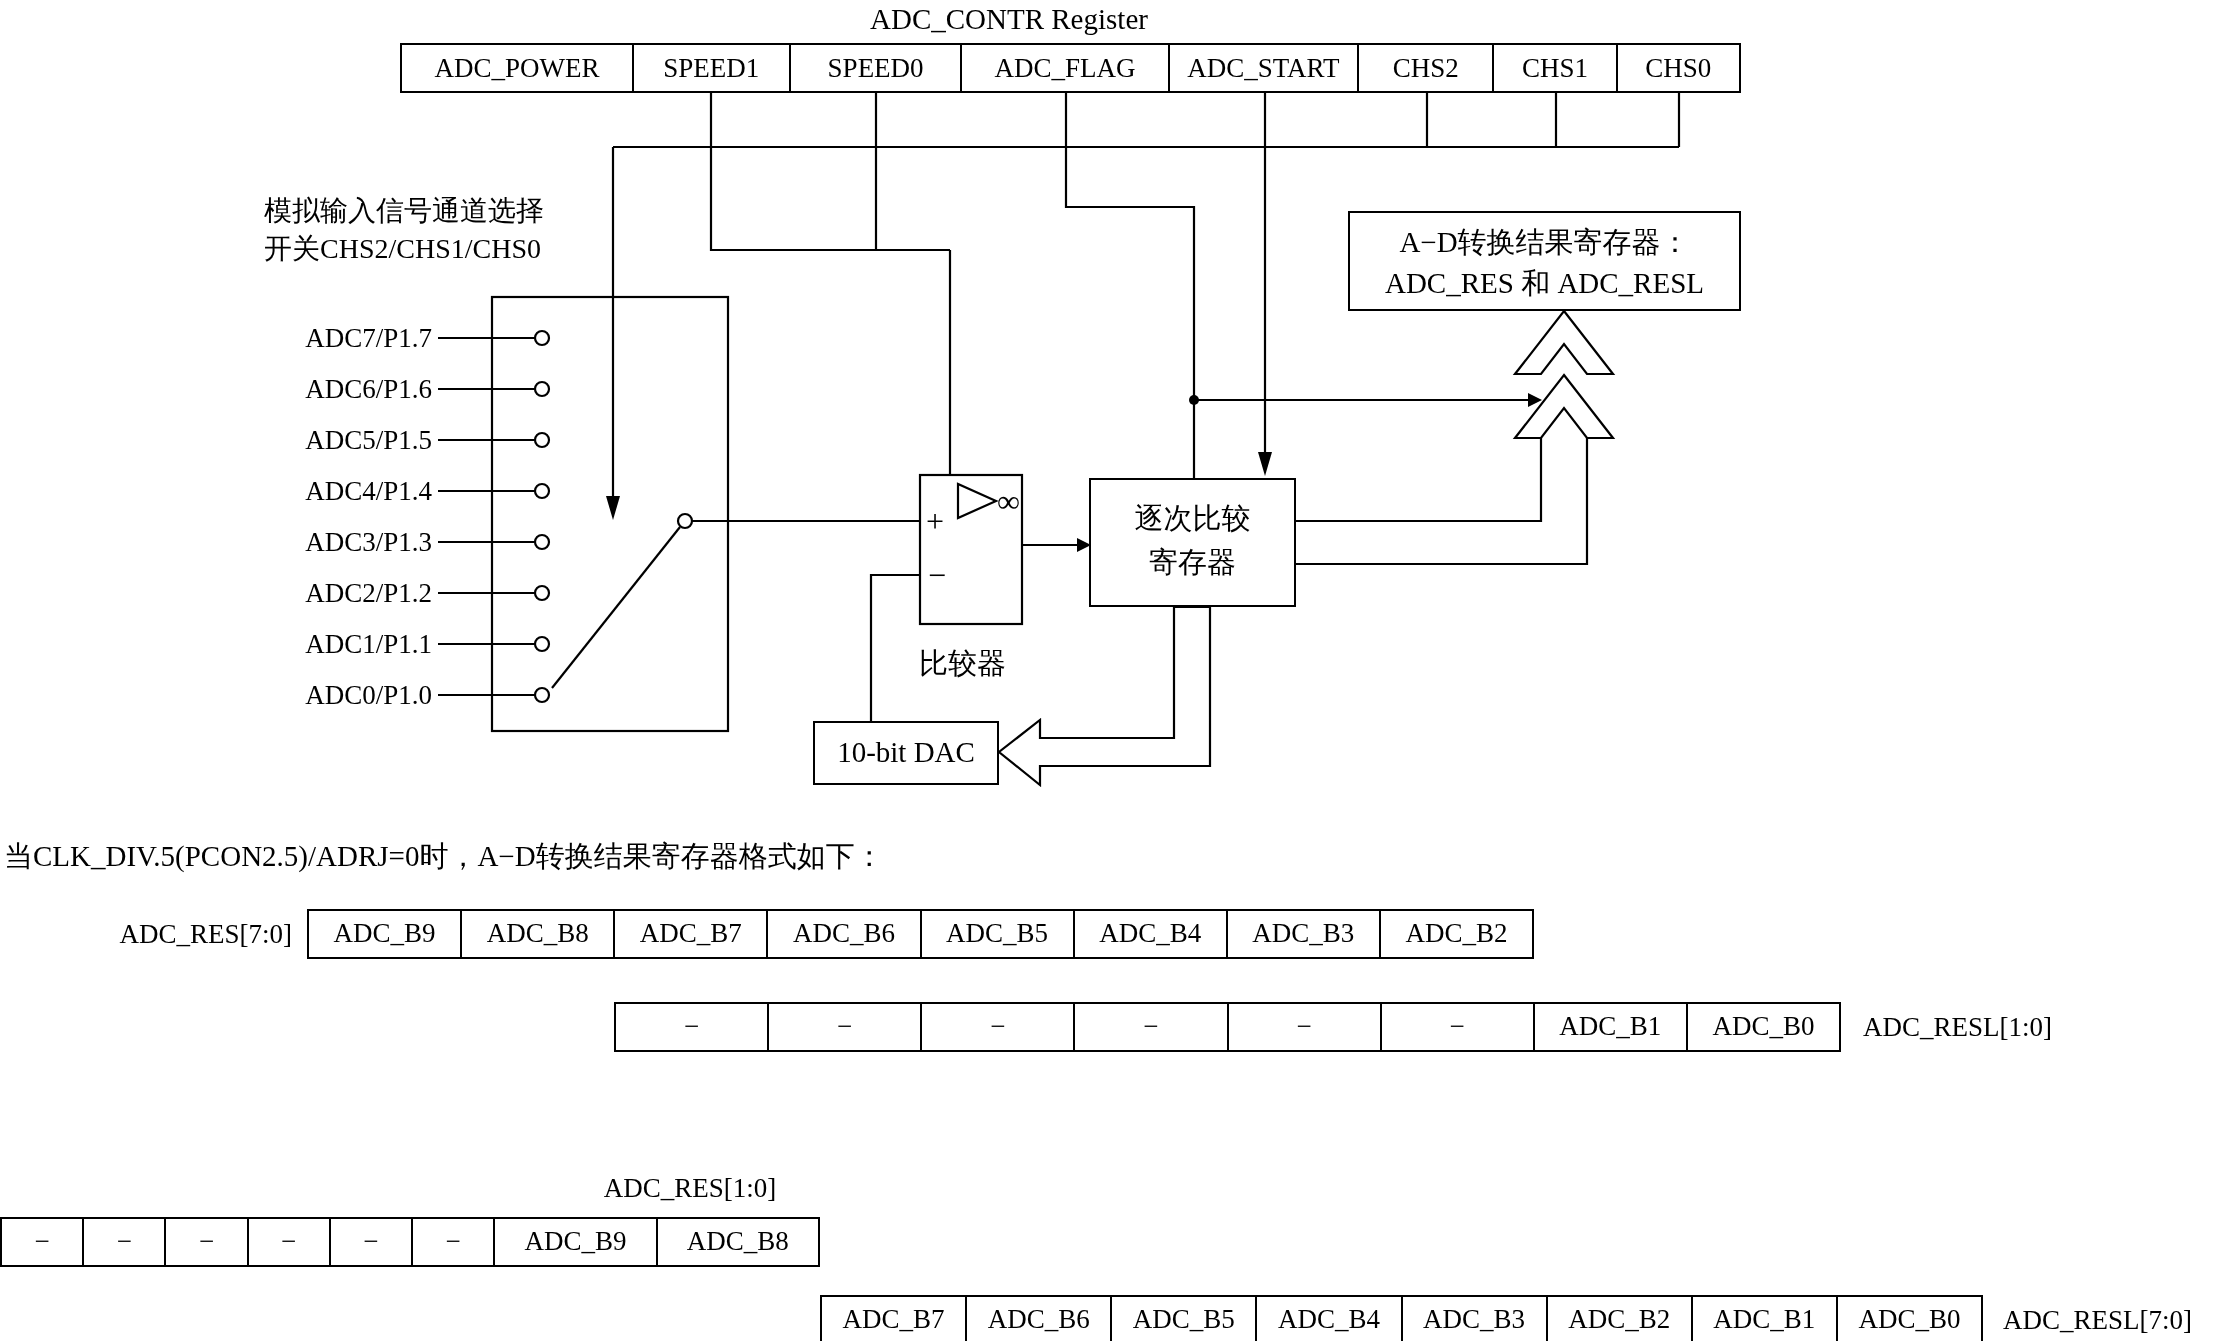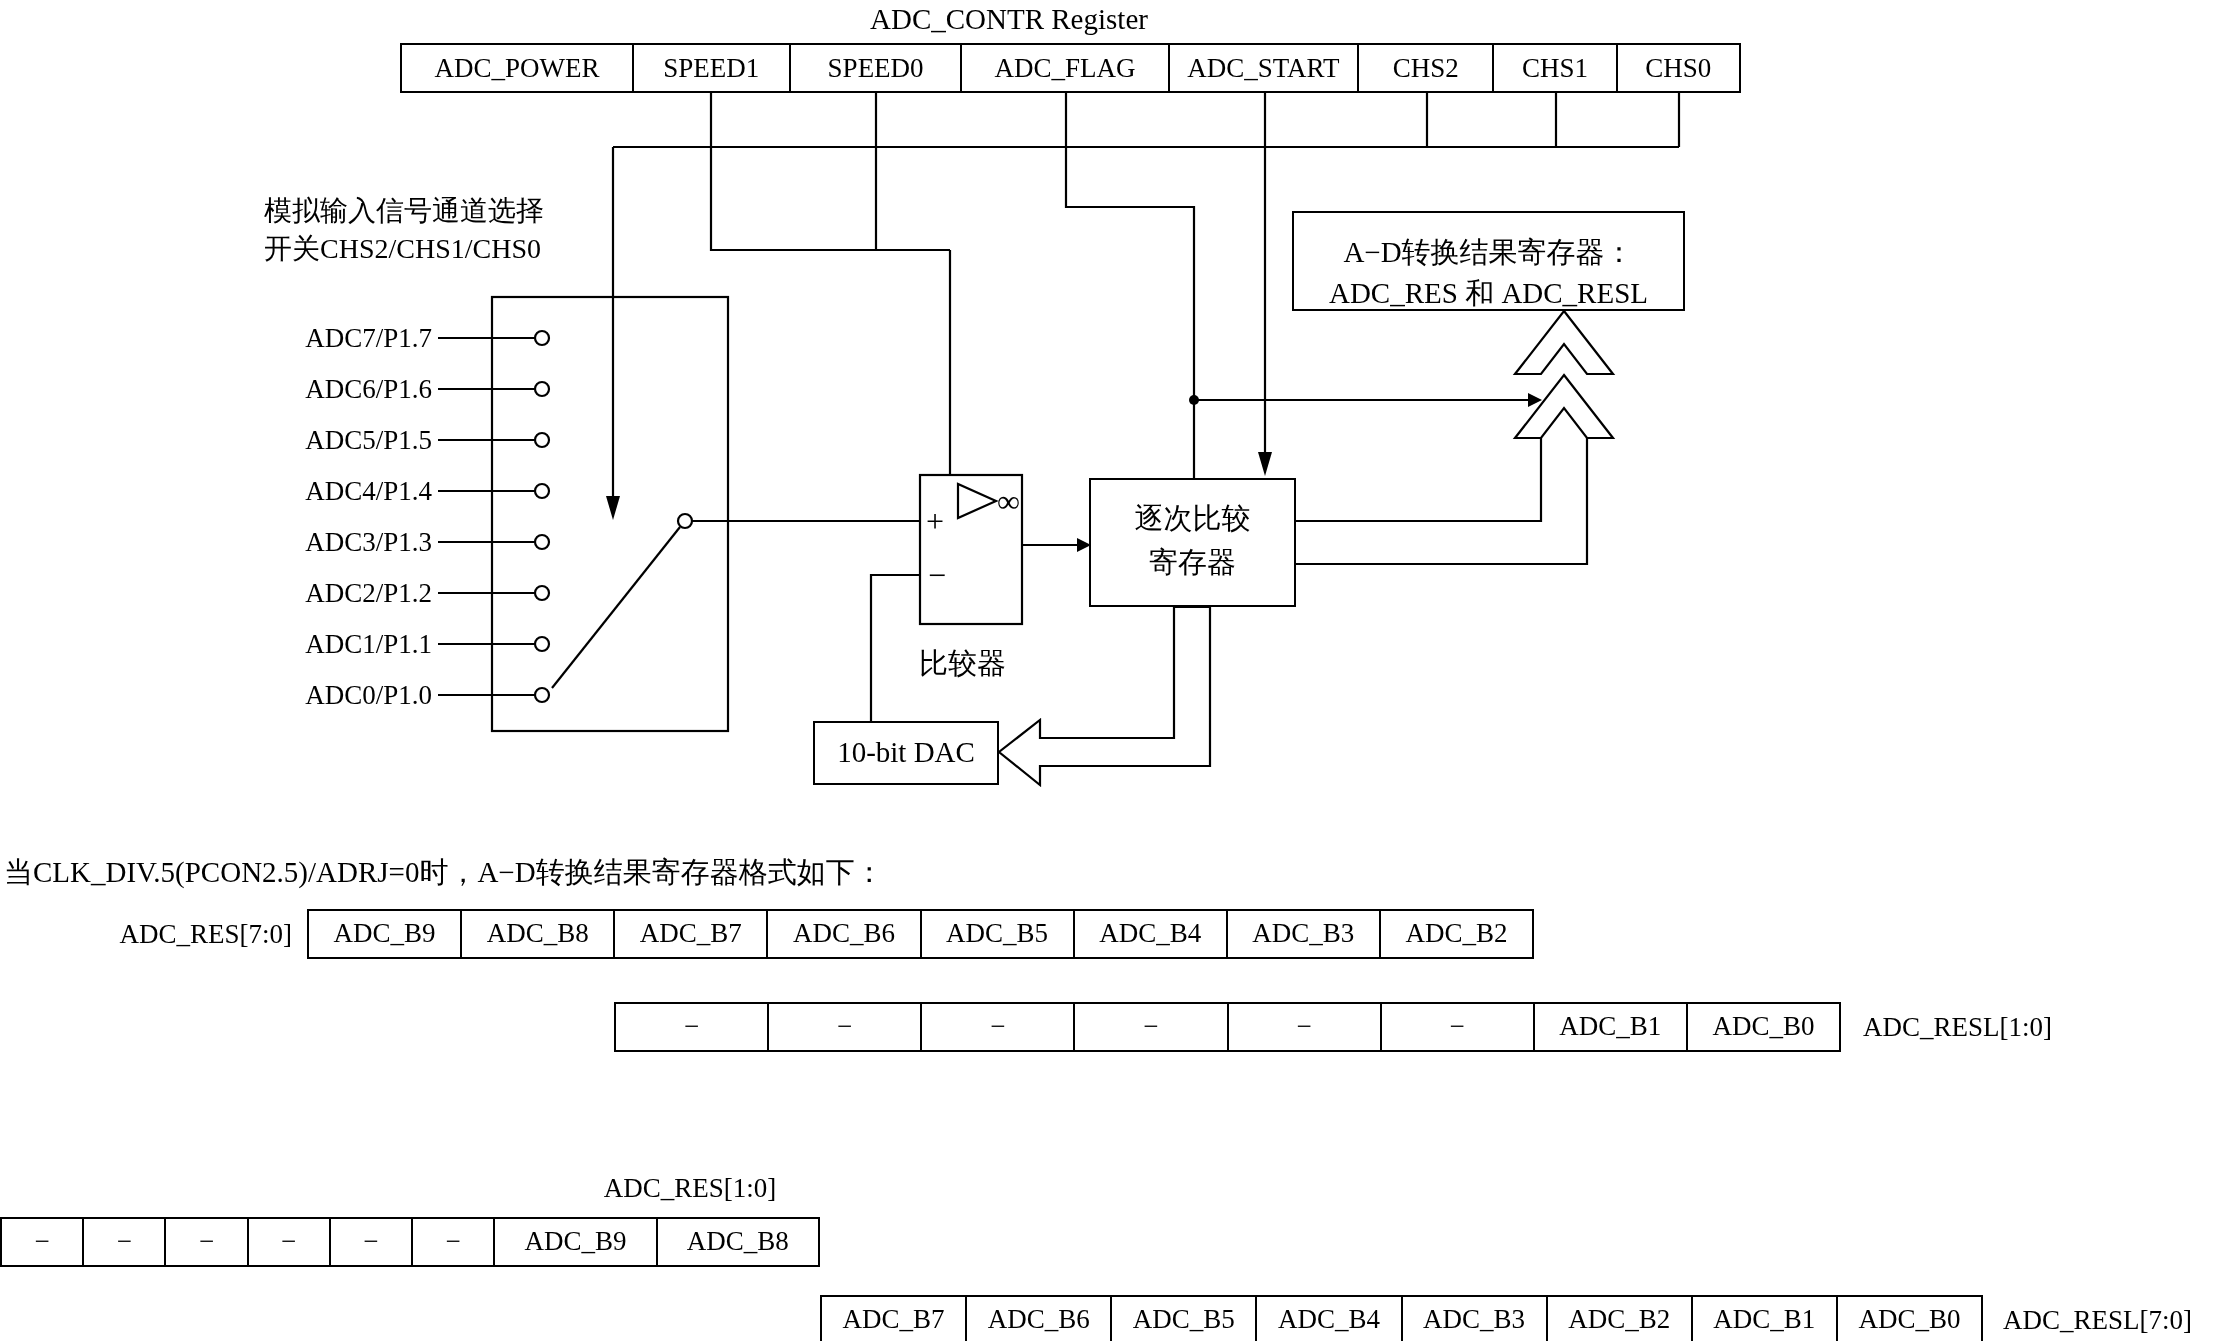--- a/index.html
+++ b/index.html
@@ -18,24 +18,24 @@
   }
   .reg-cell {
     border-left:2px solid #000; display:flex; align-items:center; justify-content:center;
     font-size:27px; white-space:nowrap;
   }
   .reg-cell:first-child { border-left:none; }
   .caption { left:264px; top:192px; width:340px; font-size:28px; line-height:38px; }
   .chan-label { left:150px; width:282px; height:34px; text-align:right; font-size:27px; line-height:34px; white-space:nowrap; }
   .box { position:absolute; border:2px solid #000; text-align:center; z-index:2; background:transparent; }
   .sar-box { left:1089px; top:478px; width:207px; height:129px; font-size:29px; line-height:44px; padding-top:16px; }
-  .result-box { left:1292px; top:211px; width:393px; height:100px; font-size:29px; line-height:41px; padding-top:19px; }
+  .result-box { left:1348px; top:211px; width:393px; height:100px; font-size:29px; line-height:41px; padding-top:9px; }
   .dac-box { left:813px; top:721px; width:186px; height:64px; font-size:29px; line-height:58px; }
   .comp-label { left:871px; top:644px; width:200px; font-size:29px;margin-left:48px; }
-  .heading { left:4px; font-size:29px; line-height:36px; white-space:nowrap;margin-top:16px; }
+  .heading { left:4px; font-size:29px; line-height:36px; white-space:nowrap; }
   .fmt-label { font-size:27px; line-height:36px; white-space:nowrap; }
   .bit-row {
     position:absolute; display:flex; border:2px solid #000; height:50px; z-index:2; background:#fff;
   }
   .bit-cell {
     flex:1 0 0; border-left:2px solid #000; text-align:center; font-size:27px; line-height:44px; white-space:nowrap;
   }
   .bit-cell:first-child { border-left:none; }
 </style>
 </head>

